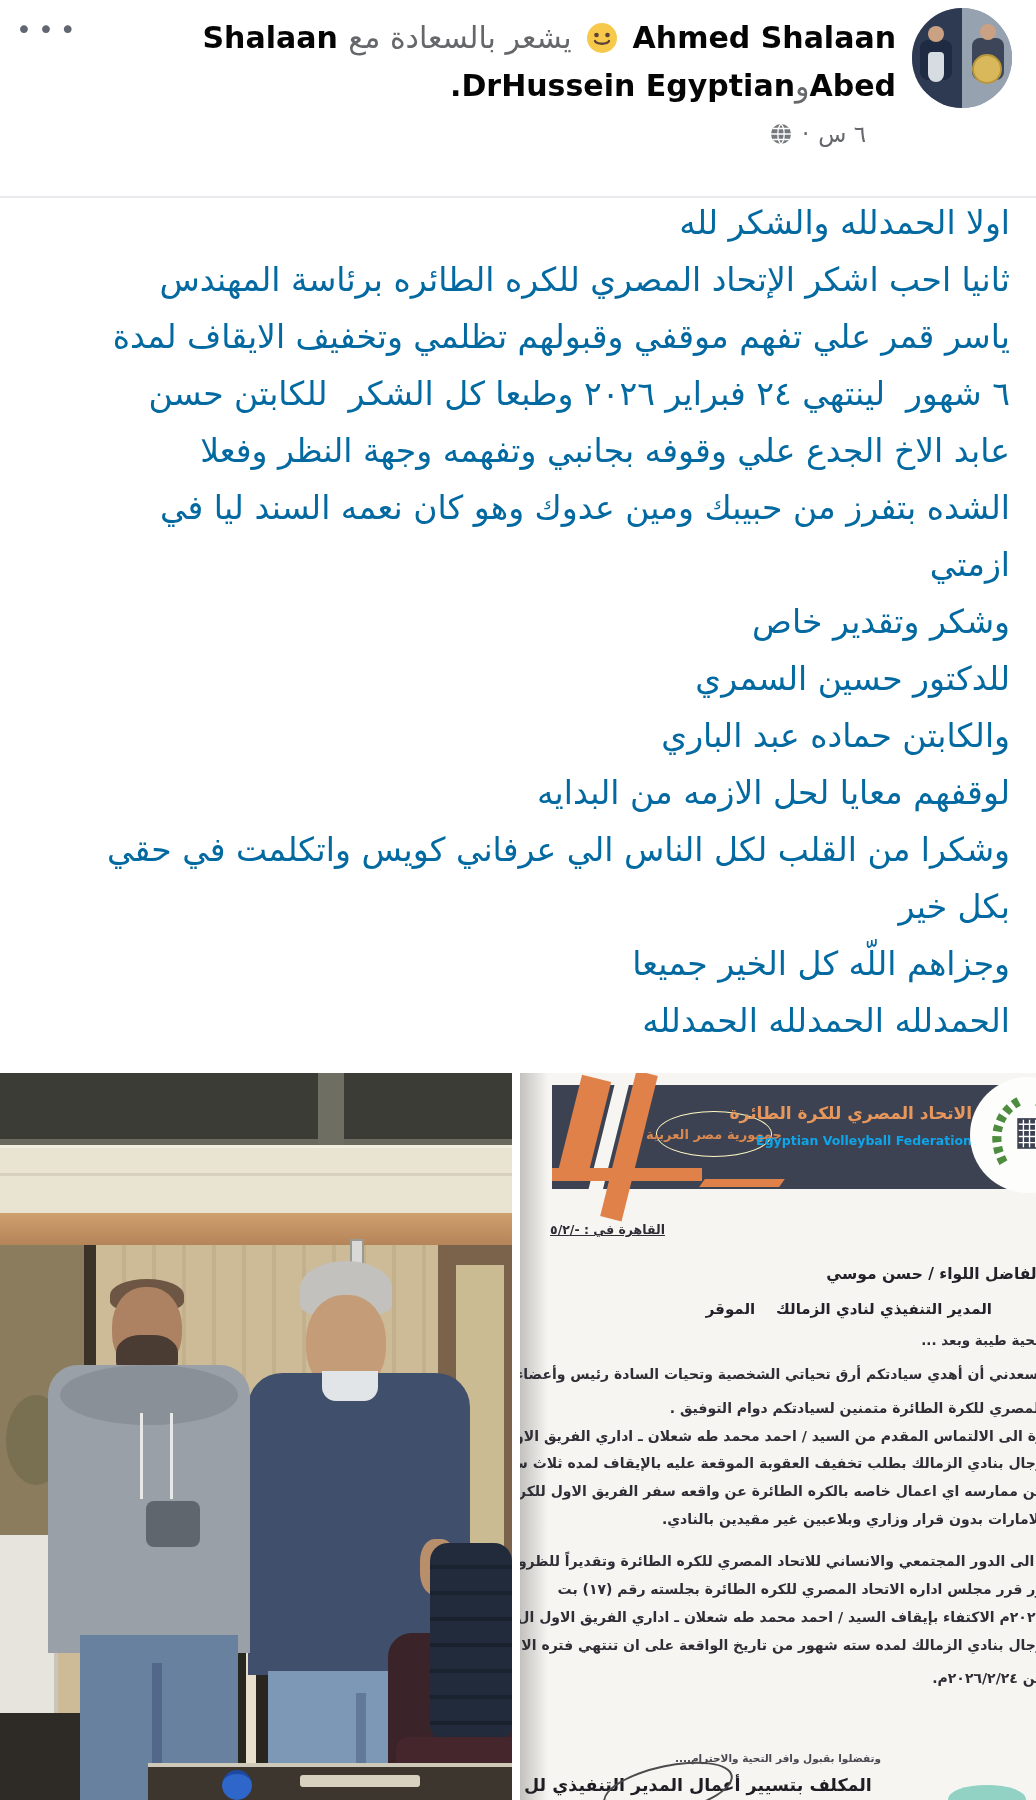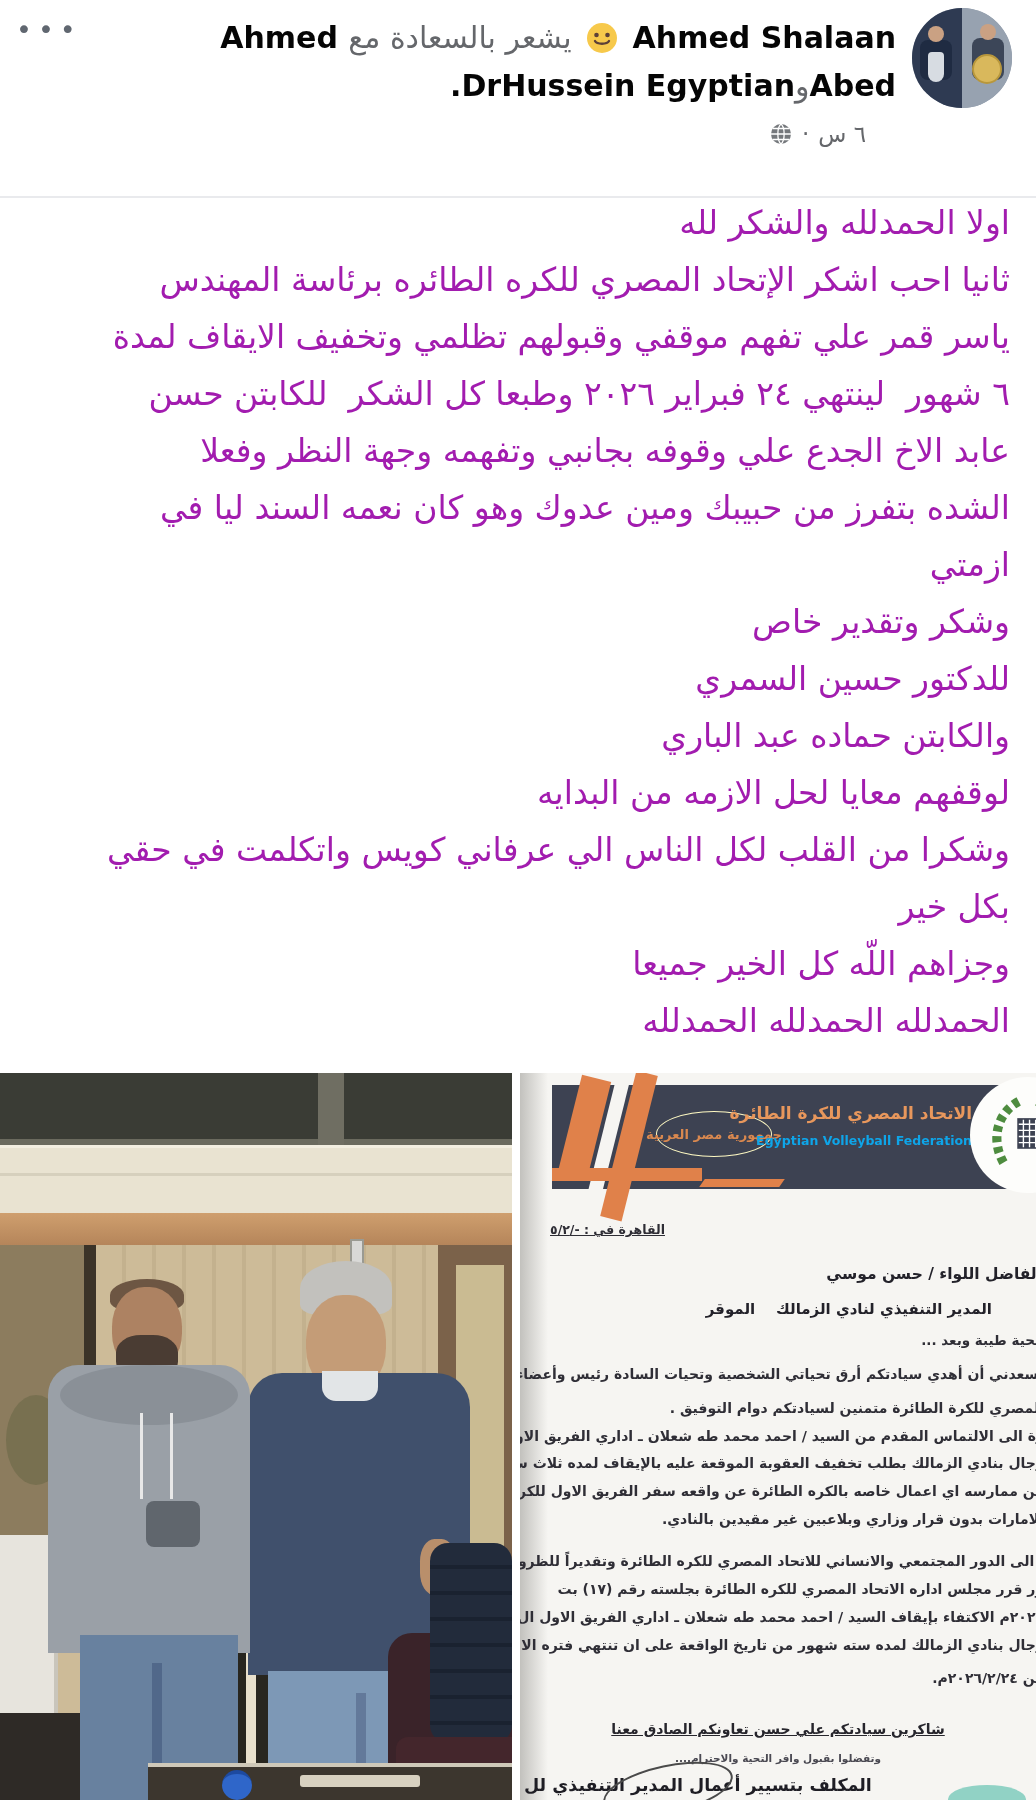--- a/index.html
+++ b/index.html
@@ -26,21 +26,21 @@
   .name-block .lt { color:#65676b; font-weight:400; }
   .smiley { vertical-align:-6px; margin:0 4px; }
   .timestamp {
     position:absolute; top:121px; right:170px; direction:rtl; display:flex; align-items:center;
     gap:9px; color:#65676b; font-size:23px; cursor:pointer;
   }
   .divider { position:absolute; top:196px; left:0; width:1036px; height:2px; background:#e9eaed; }
   
   .post-text {
     position:absolute; top:194px; right:26px; left:14px; direction:rtl; text-align:right;
-    font-size:33px; line-height:57px; color:#a21caf; white-space:pre;
+    font-size:33px; line-height:57px; color:#0369a1; white-space:pre;
   }
   
   .attach { position:absolute; top:1073px; left:0; width:1036px; height:727px; background:#fff; }
   .photo { position:absolute; left:0; top:0; width:512px; height:727px; overflow:hidden; background:#cdbb98; cursor:pointer; }
   .doc   { position:absolute; left:520px; top:0; width:516px; height:727px; overflow:hidden; background:#f6f5f2; cursor:pointer; }
   .photo div, .doc div { position:absolute; }
   
   .ph-window-top { left:0; top:0; width:512px; height:72px; background:#3a3c35; border-bottom:6px solid #6a6a5e; }
   .ph-wt-frame { left:318px; top:0; width:26px; height:72px; background:#6f6e62; }
   .ph-sill { left:0; top:72px; width:512px; height:68px; background:#e9e3d1; border-top:3px solid #f2eee0; }
@@ -135,21 +135,21 @@
 
   <div class="name-block">
     <span>Ahmed Shalaan</span>
     <svg class="smiley" width="32" height="32" viewBox="0 0 32 32">
       <circle cx="16" cy="16" r="15" fill="#f7c94b"></circle>
       <circle cx="10.5" cy="13" r="2.3" fill="#5d4037"></circle>
       <circle cx="21.5" cy="13" r="2.3" fill="#5d4037"></circle>
       <path d="M9 19c2 3.6 12 3.6 14 0" stroke="#5d4037" stroke-width="2.4" fill="none" stroke-linecap="round"></path>
     </svg>
     <span class="lt">يشعر بالسعادة مع</span>
-    <span>Ahmed</span><br>
+    <span>Shalaan</span><br>
     <span>Abed</span><span class="lt">و</span><span>DrHussein Egyptian</span><span>.</span>
   </div>
 
   <div class="timestamp">
     <span>٦ س</span>
     <span>·</span>
     <svg width="24" height="24" viewBox="0 0 24 24">
       <circle cx="12" cy="12" r="10" fill="#75787c"></circle>
       <path d="M2 12h20M12 2c4.2 3.5 4.2 16.5 0 20M12 2c-4.2 3.5-4.2 16.5 0 20M4 6.5h16M4 17.5h16" stroke="#fff" stroke-width="1.3" fill="none"></path>
     </svg>
@@ -255,20 +255,19 @@
       <div class="letter-line bl blt2">رة الى الالتماس المقدم من السيد / احمد محمد طه شعلان ـ اداري الفريق الاول ا</div>
       <div class="letter-line bl blt3">رجال بنادي الزمالك بطلب تخفيف العقوبة الموقعة عليه بالإيقاف لمده ثلاث سنوا</div>
       <div class="letter-line bl blt4">من ممارسه اي اعمال خاصه بالكره الطائرة عن واقعه سفر الفريق الاول للكره ال</div>
       <div class="letter-line bl blt5">الامارات بدون قرار وزاري وبلاعبين غير مقيدين بالنادي.</div>
       <div class="letter-line bl blt6">أ الى الدور المجتمعي والانساني للاتحاد المصري للكره الطائرة وتقديراً للظروف ال</div>
       <div class="letter-line bl blt7">ور قرر مجلس اداره الاتحاد المصري للكره الطائرة بجلسته رقم (١٧) بت</div>
       <div class="letter-line bl blt8">٢٠٢٦م الاكتفاء بإيقاف السيد / احمد محمد طه شعلان ـ اداري الفريق الاول ال</div>
       <div class="letter-line bl blt9">رجال بنادي الزمالك لمده سته شهور من تاريخ الواقعة على ان تنتهي فتره الا</div>
       <div class="letter-line bl blt10">من ٢٠٢٦/٢/٢٤م.</div>
 
-      <div class="letter-line l-closing">شاكرين سيادتكم علي حسن تعاونكم الصادق معنا</div>
       <div class="letter-line l-regards">وتفضلوا بقبول وافر التحية والاحترام....</div>
       <div class="letter-line l-sig">المكلف بتسيير أعمال المدير التنفيذي لل</div>
       <div class="sig-ellipse"></div>
       <div class="stamp"></div>
     </div>
   </div>
 </div>
 
 </body></html>

